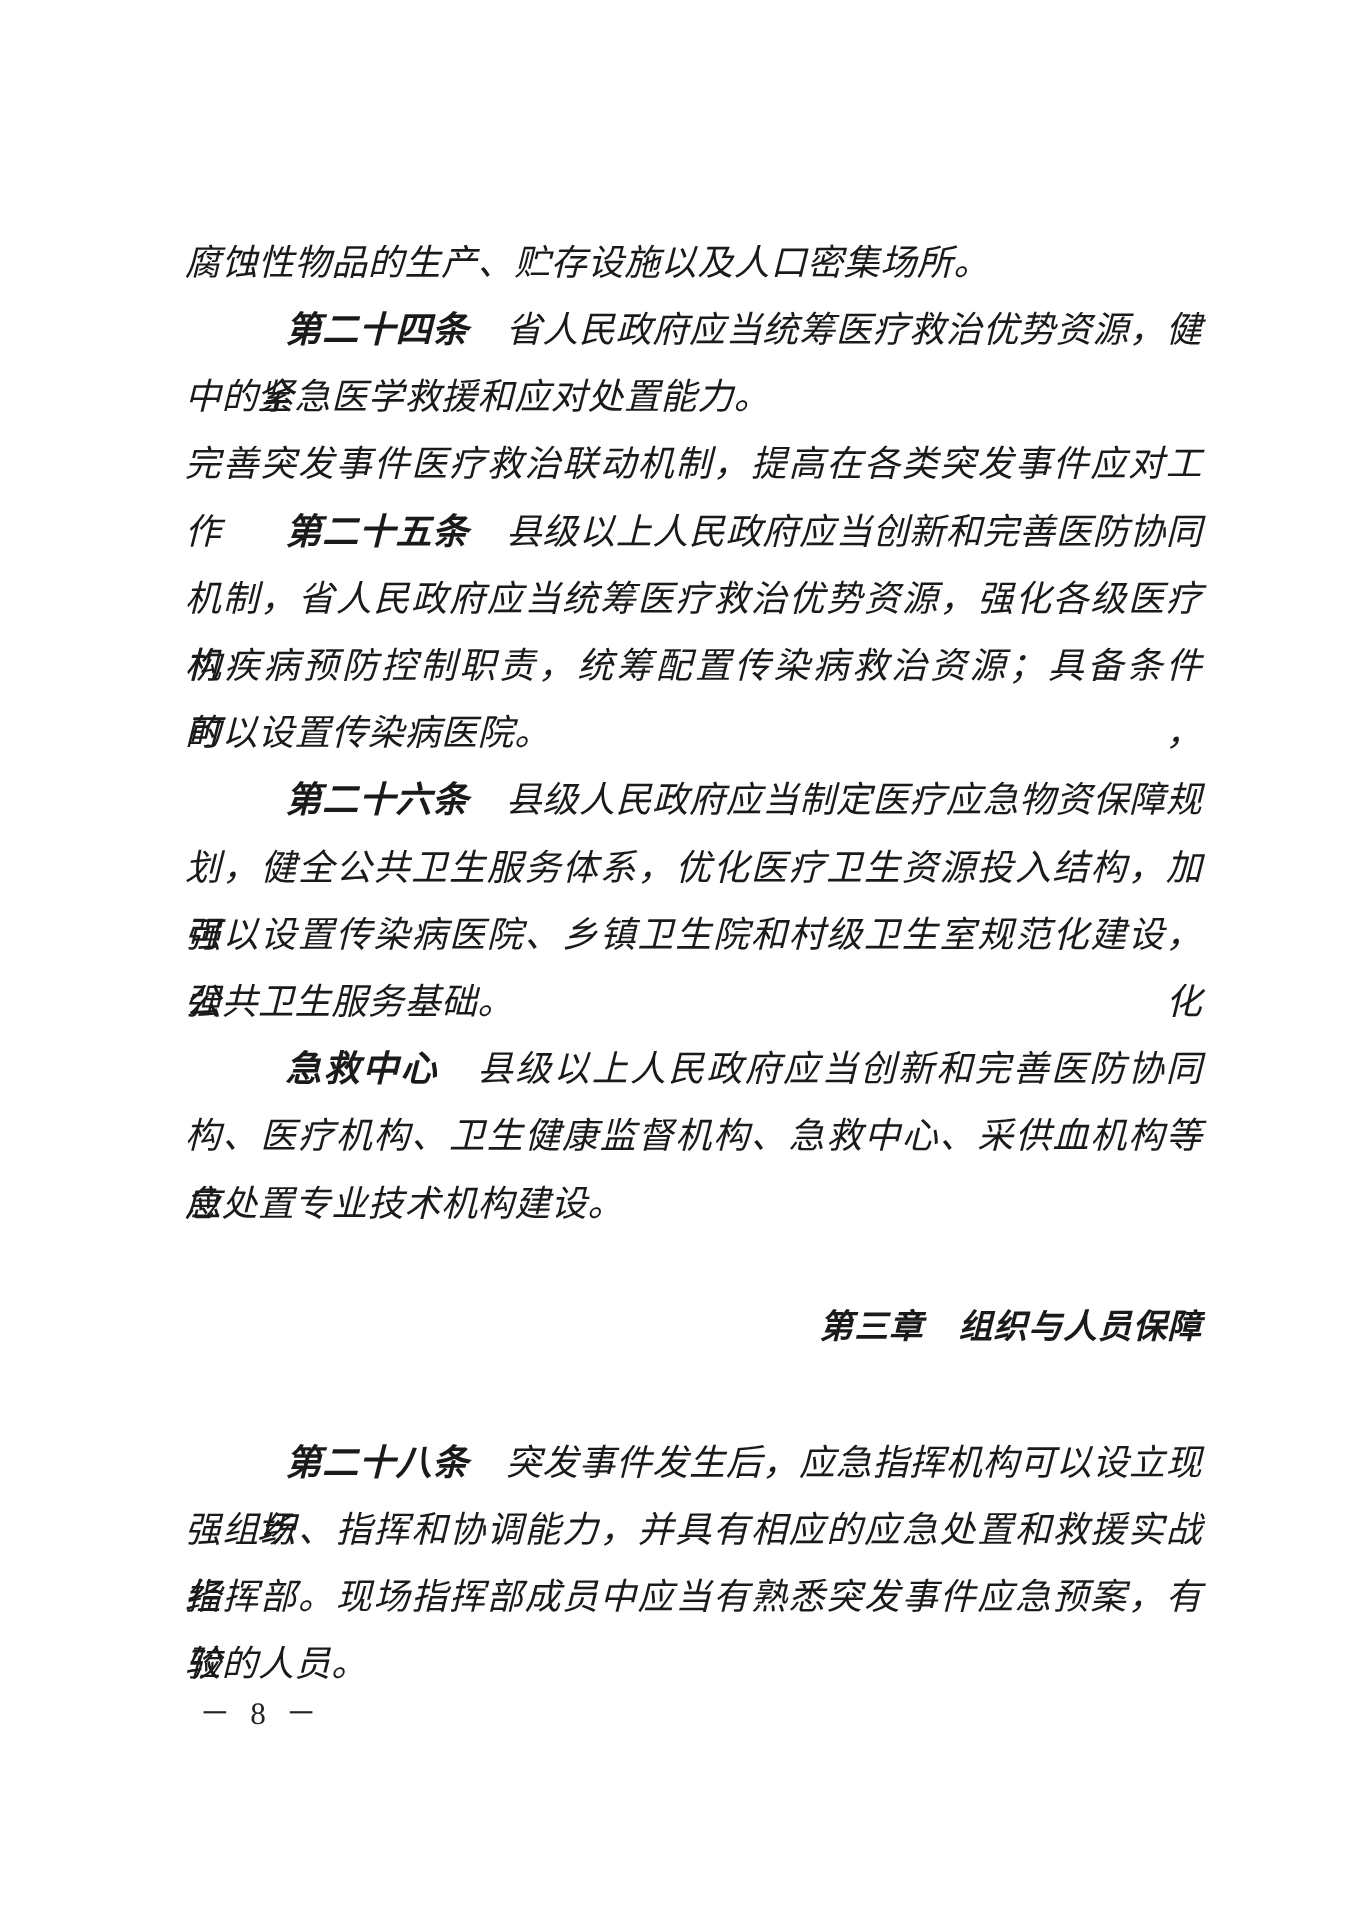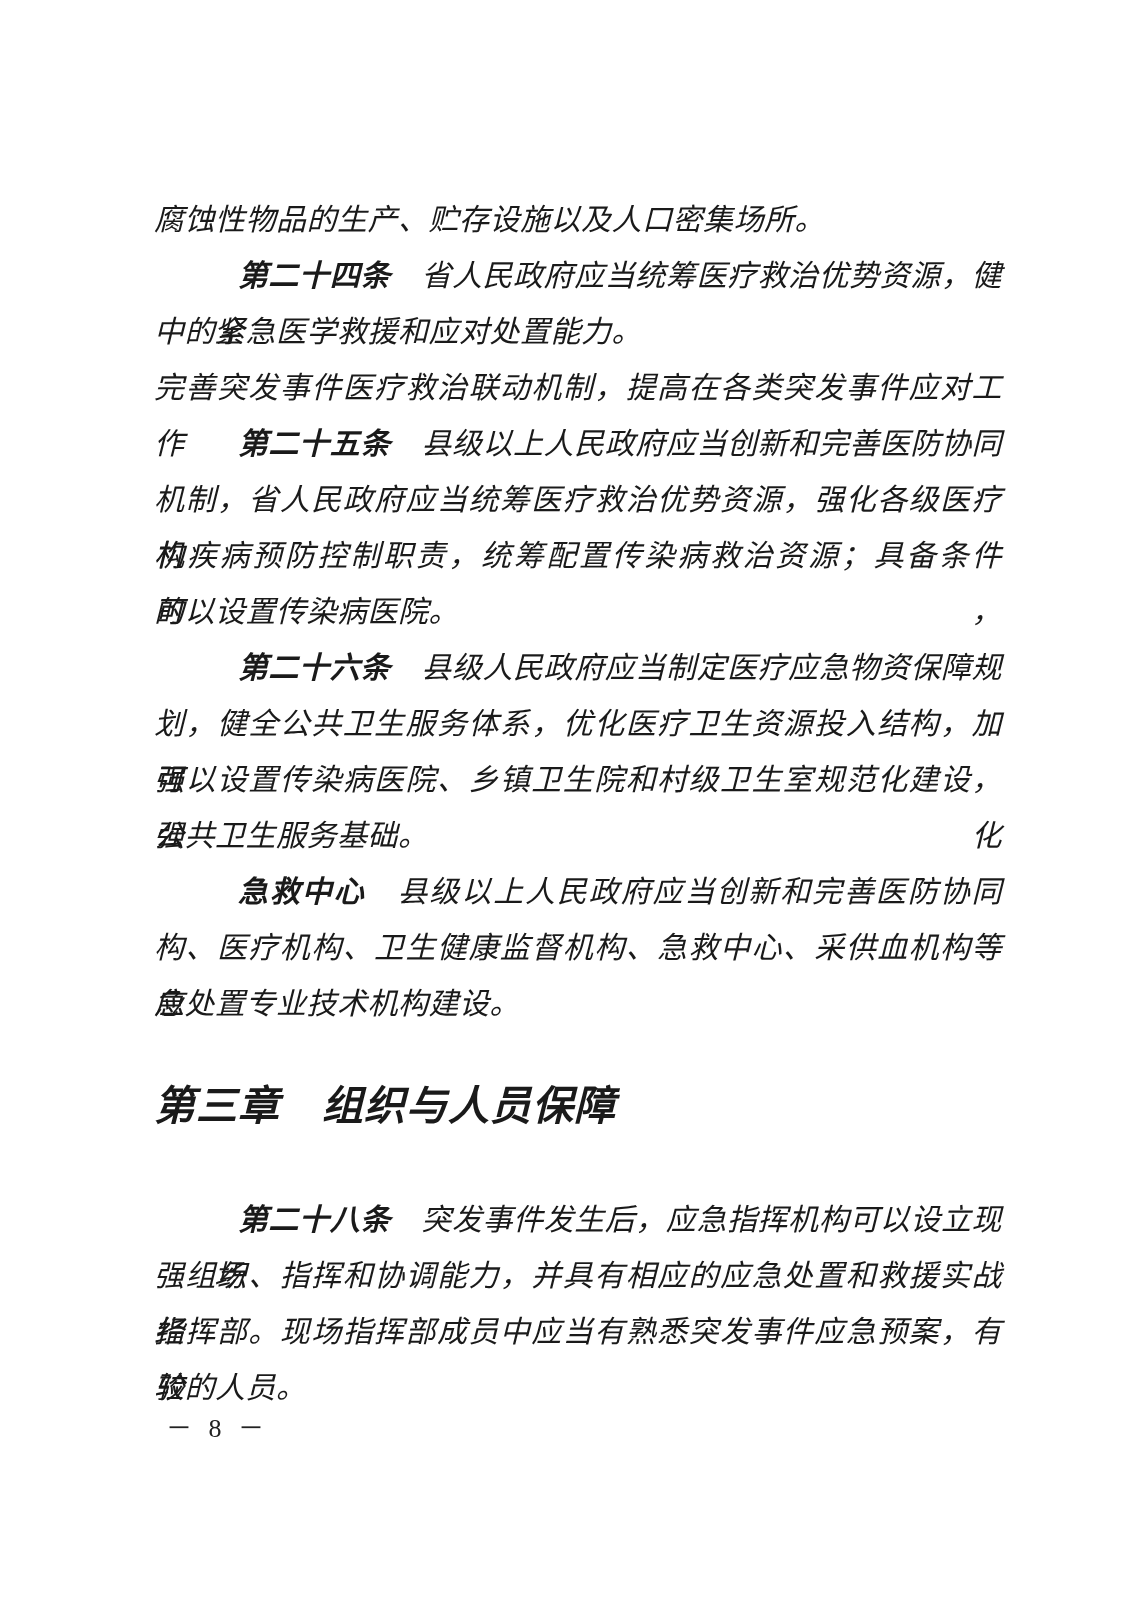--- a/index.html
+++ b/index.html
@@ -34,24 +34,24 @@
     padding-left:60px;
   }
   .head{
     font-family:"Liberation Sans","DejaVu Sans",sans-serif;
     font-weight:700;
     margin-left:24px;
   }
   .chapter{
     font-family:"Liberation Sans","DejaVu Sans",sans-serif;
     font-weight:700;
-    font-size:41px;
+    font-size:28px;
     line-height:56px;
     height:56px;
-    text-align:left;
+    text-align:right;
     letter-spacing:1px;
   }
   .page-number{
     position:absolute;
     left:166px;
     top:1412px;
     font-size:26px;
     line-height:34px;
     color:#222222;
     letter-spacing:5px;

